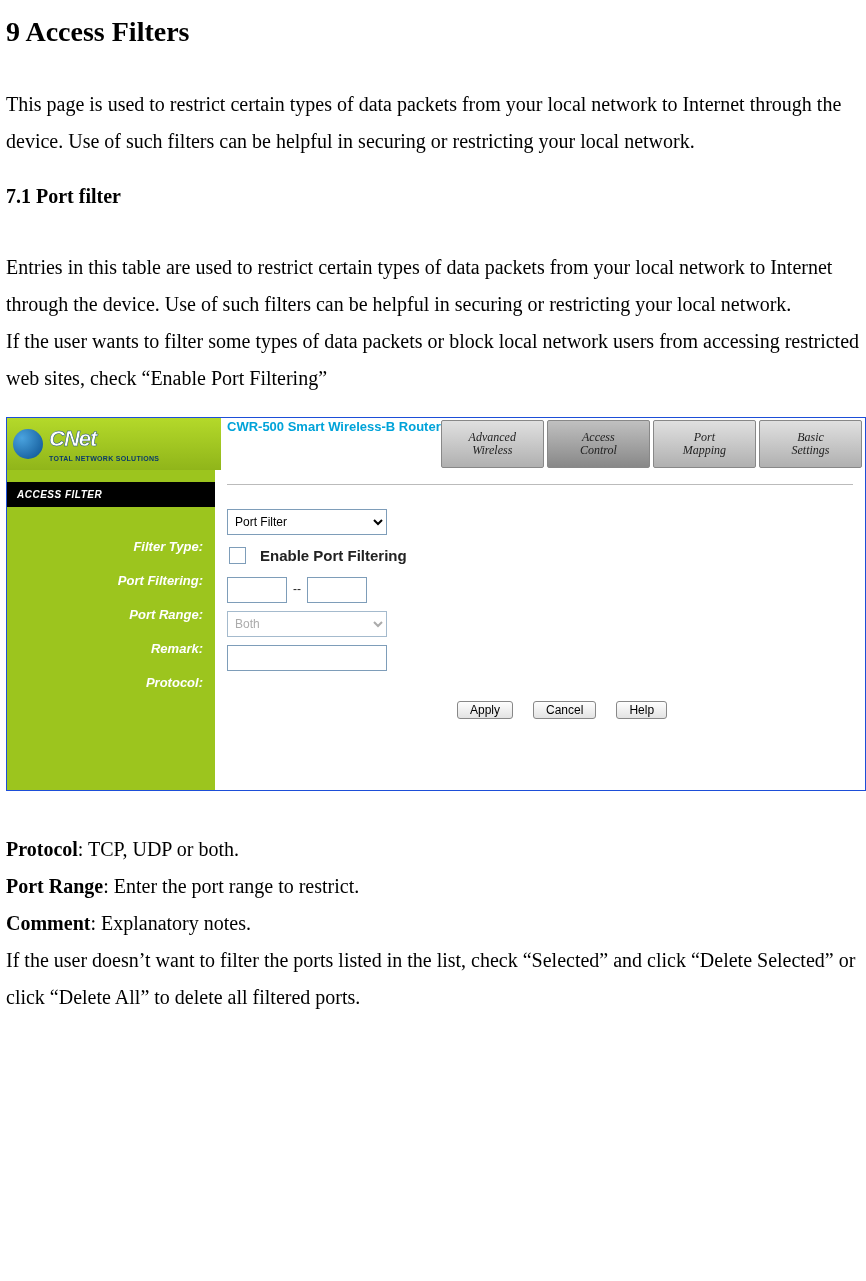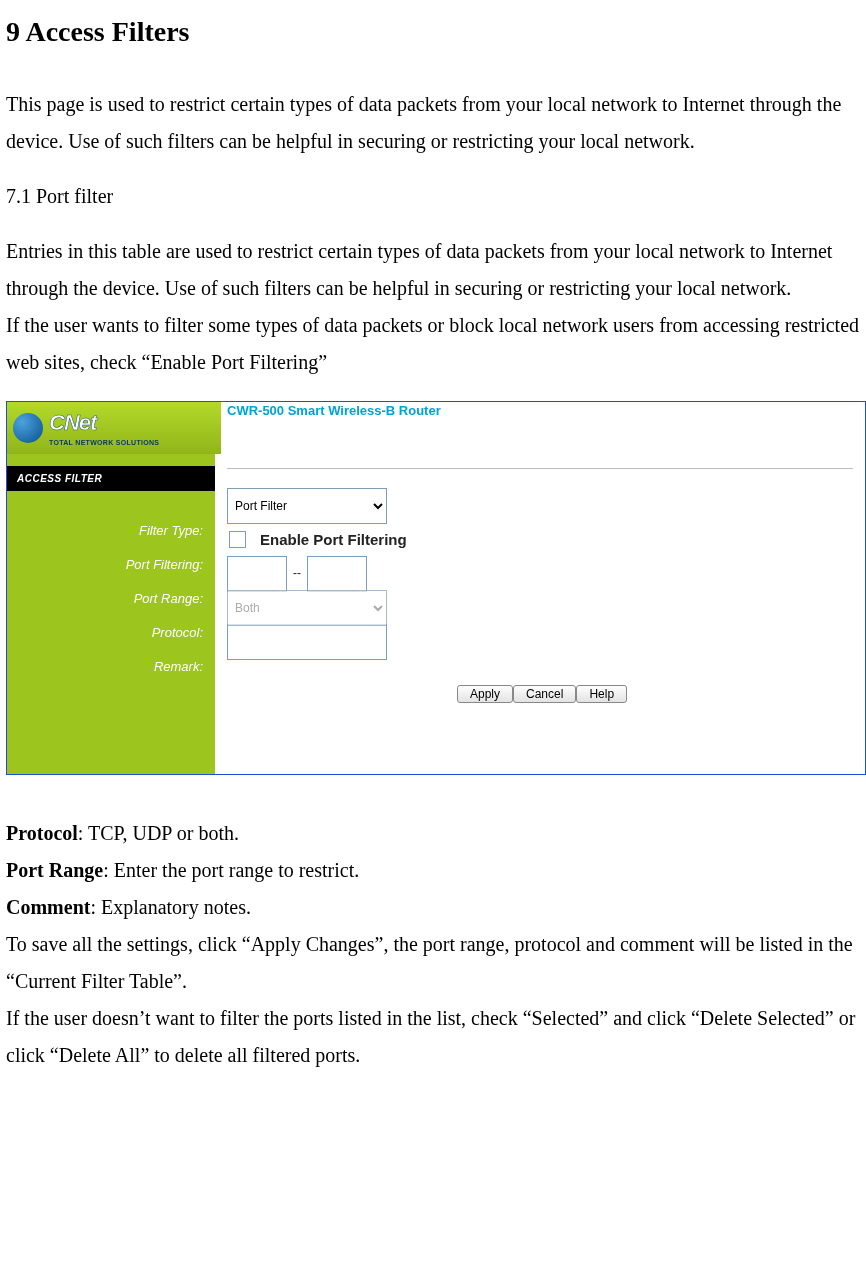--- a/index.html
+++ b/index.html
@@ -13,21 +13,22 @@
   }
   .doc {
     padding: 0 6px 20px 6px;
   }
   h1.section {
     font-size: 28px;
     font-weight: bold;
     margin: 6px 0 28px 0;
   }
   .sub {
-    margin: 18px 0 18px 0;
+    margin: 18px 0 34px 0;
+    font-weight: bold;
   }
   .screenshot {
     margin: 20px 0 40px 0;
     width: 858px;
     border: 1px solid #1d4ed8;
     background: #fff;
     font-family: Tahoma, Arial, sans-serif;
     font-size: 12px;
     line-height: 1.3;
     position: relative;
@@ -133,21 +134,21 @@
     margin: 12px 0 24px 0;
     letter-spacing: 0.5px;
   }
   .side-row {
     text-align: right;
     padding: 0 12px;
     height: 34px;
     display: flex;
     align-items: center;
     justify-content: flex-end;
-    font-weight: normal;
+    font-weight: bold;
     font-style: italic;
     font-size: 13px;
     color: #fff;
   }
   .content {
     flex: 1;
     padding: 14px 12px 16px 12px;
     background: #fff;
     color: #222;
   }
@@ -163,21 +164,21 @@
   }
   .form-row {
     height: 34px;
     display: flex;
     align-items: center;
     gap: 6px;
   }
   select, input[type=text] {
     font-family: Tahoma, sans-serif;
     font-size: 12px;
-    height: 36px;
+    height: 26px;
     border: 1px solid #7e9db9;
     background: #fff;
     padding: 0 3px;
     box-sizing: border-box;
   }
   select {
     width: 160px;
   }
   .small-input {
     width: 60px;
@@ -194,21 +195,21 @@
     margin: 0 8px 0 2px;
   }
   .cbx-label {
     font-weight: bold;
     font-size: 15px;
   }
   .btn-row {
     margin-top: 26px;
     padding-left: 230px;
     display: flex;
-    gap: 0;
+    gap: 20px;
   }
   .winbtn {
     font-family: Tahoma, sans-serif;
     font-size: 12px;
     padding: 1px 12px;
     background: linear-gradient(#fefefe, #e3e3e3);
     border: 1px solid #888;
     border-radius: 3px;
     cursor: pointer;
   }
@@ -233,31 +234,49 @@
     <div class="ss-header">
       <div class="logo-cell">
         <div class="logo-ball"></div>
         <div class="logo-text">
           <div class="big">CNet</div>
           <div class="tag">TOTAL NETWORK SOLUTIONS</div>
         </div>
       </div>
       <div class="header-right">
         <div class="model">CWR-500 Smart Wireless-B Router</div>
+        <div class="tabs">
+          <div class="tab">
+            <span>Advanced</span>
+              <span>Wireless</span>
+          </div>
+          <div class="tab active">
+            <span>Access</span>
+              <span>Control</span>
+          </div>
+          <div class="tab">
+            <span>Port</span>
+              <span>Mapping</span>
+          </div>
+          <div class="tab">
+            <span>Basic</span>
+              <span>Settings</span>
+          </div>
+        </div>
       </div>
     </div>
 
     <div class="ss-body">
       <div class="sidebar">
         <div class="side-title">ACCESS FILTER</div>
         <div class="side-row">Filter Type:</div>
         <div class="side-row">Port Filtering:</div>
         <div class="side-row">Port Range:</div>
+        <div class="side-row">Remark:</div>
         <div class="side-row">Protocol:</div>
-        <div class="side-row">Remark:</div>
       </div>
 
       <div class="content">
         <hr class="thin">
 
         <div class="form-row">
           <select>
             <option>Port Filter</option>
           </select>
         </div>
@@ -286,15 +305,14 @@
         </div>
       </div>
     </div>
   </div>
 
   <div class="def-list">
     <div><b>Protocol</b><span>: TCP, UDP or both.</span></div>
     <div><b>Port Range</b><span>: Enter the port range to restrict.</span></div>
     <div><b>Comment</b><span>: Explanatory notes.</span></div>
   </div>
-  <div>To save all the settings, click “Apply Changes”, the port range, protocol and comment will be listed in the “Current Filter Table”.</div>
   <div>If the user doesn’t want to filter the ports listed in the list, check “Selected” and click “Delete Selected” or click “Delete All” to delete all filtered ports.</div>
 </div>
 
 </body></html>

